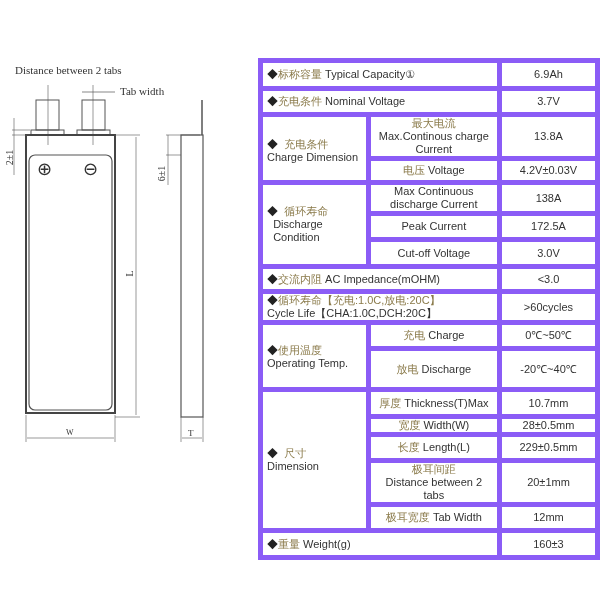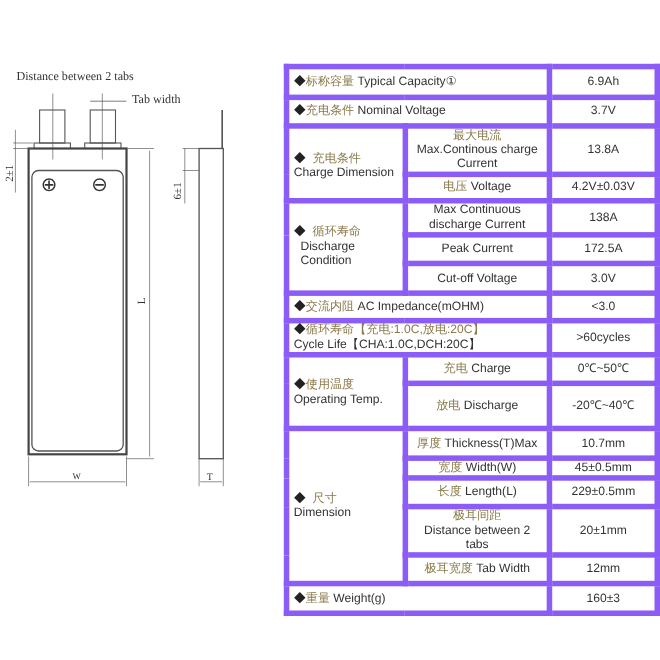--- a/index.html
+++ b/index.html
@@ -120,21 +120,21 @@
     <td class="c"><span class="cn">放电</span> <span>Discharge</span></td>
     <td class="v">-20℃~40℃</td>
   </tr>
   <tr style="height:27px">
     <td rowspan="5"><span class="d">◆</span>&nbsp;&nbsp;<span class="cn">尺寸</span><br><span>Dimension</span></td>
     <td class="c"><span class="cn">厚度</span> <span>Thickness(T)Max</span></td>
     <td class="v">10.7mm</td>
   </tr>
   <tr style="height:15px">
     <td class="c"><span class="cn">宽度</span> <span>Width(W)</span></td>
-    <td class="v">45±0.5mm</td>
+    <td class="v">28±0.5mm</td>
   </tr>
   <tr style="height:26px">
     <td class="c"><span class="cn">长度</span> <span>Length(L)</span></td>
     <td class="v">229±0.5mm</td>
   </tr>
   <tr style="height:42px">
     <td class="c"><span class="cn">极耳间距</span><br><span>Distance between 2 tabs</span></td>
     <td class="v">20±1mm</td>
   </tr>
   <tr style="height:26px">

